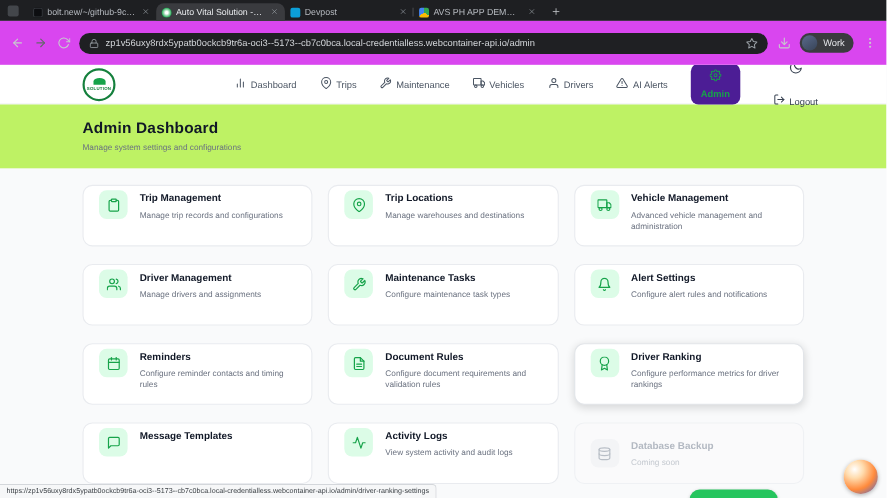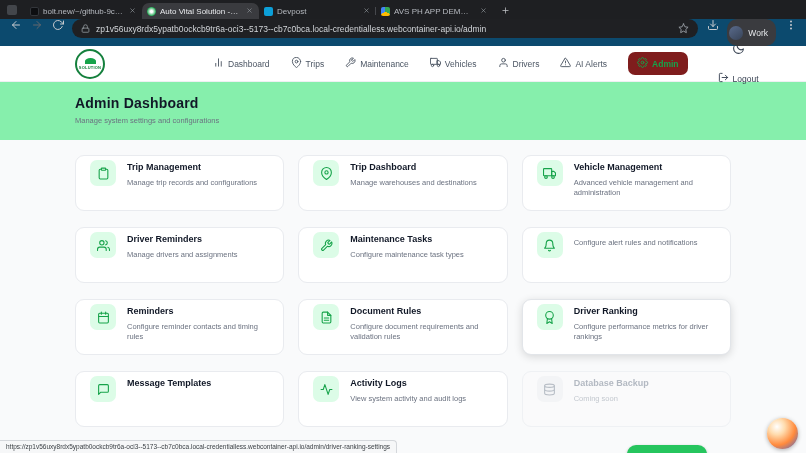--- a/index.html
+++ b/index.html
@@ -19,21 +19,21 @@
   .tab-close svg { width:7px; height:7px; display:block; margin:1px auto; }
   .favicon { width:9px; height:9px; flex:none; border-radius:2px; }
   .fav0 { background:#0d0e11; box-shadow:inset 0 0 0 1px #33363b; }
   .fav1 { border-radius:50%; background:radial-gradient(circle at 50% 50%, #ffffff 18%, #16a34a 72%); }
   .fav2 { background:#0c9fd8; }
   .fav3 { background:conic-gradient(#34a853 0 33%, #fbbc04 33% 66%, #4285f4 66% 100%); border-radius:2px; }
   .newtab { width:14px; height:14px; margin:0 0 2px 5px; color:#c3c6ca; border-radius:50%; flex:none; }
   .newtab svg { width:9px; height:9px; display:block; margin:2.5px auto; }
 
   
-  .toolbar { height:27px; background:#0c4a6e; display:flex; padding:0 9px; gap:8px; flex:none; }
+  .toolbar { height:40px; background:#d946ef; display:flex; align-items:center; padding:0 9px; gap:8px; flex:none; }
   .tb-icon { color:#c7cace; width:13px; height:13px; flex:none; cursor:pointer; }
   .tb-icon svg { width:12px; height:12px; display:block; margin:0 auto; }
   .tb-icon.disabled { color:#64676c; }
   .omnibox { flex:1; height:19px; background:#1f2023; border-radius:10px; display:flex; align-items:center; padding:0 9px; gap:6px; min-width:0; cursor:text; }
   .omni-icon { width:9px; height:9px; color:#9aa0a6; flex:none; }
   .omni-icon svg { width:9px; height:9px; display:block; }
   .omni-url { flex:1; font-size:8.5px; color:#d2d5d9; white-space:nowrap; overflow:hidden; }
   .omni-star { width:11px; height:11px; color:#9aa0a6; flex:none; cursor:pointer; }
   .omni-star svg { width:11px; height:11px; display:block; }
   .profile { display:flex; align-items:center; gap:5px; background:#3a3b3f; border-radius:10px; padding:2px 8px 2px 2px; cursor:pointer; flex:none; }
@@ -44,41 +44,41 @@
   .page { flex:1; background:#f9fafb; position:relative; overflow:hidden; }
 
   .site-nav { height:36px; background:#fff; border-bottom:1px solid #eef0f3; display:flex; align-items:center; }
   .nav-inner { width:656px; margin:0 auto; display:flex; align-items:center;gap:30px; }
   .logo { width:30px; height:30px; border-radius:50%; border:2px solid #15803d; background:#fff; display:flex; flex-direction:column; align-items:center; justify-content:center; gap:1px; flex:none; cursor:pointer; }
   .logo-mark { width:11px; height:6px; background:#16a34a; border-radius:100% 100% 0 0; }
   .logo-text { font-size:4px; font-weight:bold; color:#15803d; letter-spacing:.2px; }
   .nav-items { display:flex; align-items:center; gap:21px; margin-left:78px; }
   .nav-item { display:flex; align-items:center; gap:4px; font-size:8.5px; color:#4b5563; cursor:pointer; white-space:nowrap; }
   .nav-item svg { width:11px; height:11px; }
-  .nav-item.active { background:#7f1d1d; color:#16a34a; padding:5px 9px; border-radius:7px; font-weight:bold; }
+  .nav-item.active { background:#4c1d95; color:#16a34a; padding:5px 9px; border-radius:7px; font-weight:bold;flex-direction:column; }
   .nav-right { margin-left:auto; display:flex; align-items:center; gap:17px;flex-direction:column; }
   .theme-toggle { width:13px; height:13px; color:#374151; cursor:pointer; }
   .theme-toggle svg { width:13px; height:13px; display:block; }
   .logout { display:flex; align-items:center; gap:4px; font-size:8.5px; color:#374151; cursor:pointer; }
   .logout svg { width:11px; height:11px; }
 
-  .page-header { background:#86efac; }
+  .page-header { background:#bef264; }
   .header-inner { width:656px; margin:0 auto; padding:13px 0 15px; }
   .page-title { font-size:14px; font-weight:bold; color:#111827; letter-spacing:.2px; }
   .page-subtitle { font-size:7.5px; color:#6b7280; margin-top:5px; }
 
   .main { width:656px; margin:0 auto; padding-top:15px; }
   .grid { display:grid; grid-template-columns:repeat(3,1fr); gap:16px 14px; }
   .card { background:#fff; border:1px solid #e9ebef; border-radius:9px; padding:4px 14px; display:flex; gap:11px; align-items:flex-start; min-height:56px; cursor:pointer; }
   .card-icon { width:26px; height:26px; border-radius:7px; background:#dcfce7; color:#16a34a; display:flex; align-items:center; justify-content:center; flex:none; }
   .card-icon svg { width:13px; height:13px; }
   .card-title { font-size:9px; font-weight:bold; color:#111827; padding-top:2px; }
   .card-desc { font-size:7.5px; color:#6b7280; margin-top:6px; line-height:1.35; }
   .card.highlighted { box-shadow:0 2px 8px rgba(0,0,0,.14); border-color:#e2e5e9; }
-  .card.disabled { background:#fafafb; border-color:#eff1f4; cursor:default; }
+  .card.disabled { background:#fafafb; border-color:#eff1f4; cursor:default;align-items:center; }
   .card.disabled .card-icon { background:#f3f4f6; color:#b8bec6; }
   .card.disabled .card-title { color:#b3b9c2; }
   .card.disabled .card-desc { color:#c3c8cf; }
 
   .status-bubble { position:absolute; left:0; bottom:0; background:#f6f7f8; border:1px solid #d4d7db; border-left:none; border-bottom:none; border-top-right-radius:4px; font-size:6.5px; color:#3b4045; padding:2px 6px 3px; max-width:420px; white-space:nowrap; overflow:hidden; z-index:5; }
 
   .bolt-badge { position:absolute; right:8px; bottom:4px; width:31px; height:31px; border-radius:50%;
     background:radial-gradient(circle at 32% 28%, #ffffff 0%, #ffdcae 26%, #ff8a3c 60%, #3b63d8 100%);
     box-shadow:0 1px 4px rgba(0,0,0,.3); cursor:pointer; z-index:6; }
   .green-pill { position:absolute; left:627px; bottom:-10px; width:80px; height:18px; border-radius:9px; background:#26c55e; box-shadow:0 1px 3px rgba(0,0,0,.25); cursor:pointer; z-index:6; }
@@ -299,21 +299,21 @@
         </div>
 
         <div class="card">
           <span class="card-icon">
               <svg viewBox="0 0 24 24" fill="none" stroke="currentColor" stroke-width="2" stroke-linecap="round" stroke-linejoin="round">
                 <path d="M21 10c0 7-9 13-9 13s-9-6-9-13a9 9 0 0 1 18 0z"></path>
                 <circle cx="12" cy="10" r="3"></circle>
               </svg>
             </span>
           <div class="card-body">
-            <div class="card-title">Trip Dashboard</div>
+            <div class="card-title">Trip Locations</div>
             <div class="card-desc">Manage warehouses and destinations</div>
           </div>
         </div>
 
         <div class="card">
           <span class="card-icon">
               <svg viewBox="0 0 24 24" fill="none" stroke="currentColor" stroke-width="2" stroke-linecap="round" stroke-linejoin="round">
                 <rect x="1" y="3" width="15" height="13" rx="1"></rect>
                 <path d="M16 8h4l3 3v5h-7z"></path>
                 <circle cx="5.5" cy="18.5" r="2.5"></circle>
@@ -329,21 +329,21 @@
         <div class="card">
           <span class="card-icon">
               <svg viewBox="0 0 24 24" fill="none" stroke="currentColor" stroke-width="2" stroke-linecap="round" stroke-linejoin="round">
                 <path d="M17 21v-2a4 4 0 0 0-4-4H5a4 4 0 0 0-4 4v2"></path>
                 <circle cx="9" cy="7" r="4"></circle>
                 <path d="M23 21v-2a4 4 0 0 0-3-3.87"></path>
                 <path d="M16 3.13a4 4 0 0 1 0 7.75"></path>
               </svg>
             </span>
           <div class="card-body">
-            <div class="card-title">Driver Reminders</div>
+            <div class="card-title">Driver Management</div>
             <div class="card-desc">Manage drivers and assignments</div>
           </div>
         </div>
 
         <div class="card">
           <span class="card-icon">
               <svg viewBox="0 0 24 24" fill="none" stroke="currentColor" stroke-width="2" stroke-linecap="round" stroke-linejoin="round">
                 <path d="M14.7 6.3a1 1 0 0 0 0 1.4l1.6 1.6a1 1 0 0 0 1.4 0l3.77-3.77a6 6 0 0 1-7.94 7.94l-6.91 6.91a2.12 2.12 0 0 1-3-3l6.91-6.91a6 6 0 0 1 7.94-7.94l-3.76 3.76z"></path>
               </svg>
             </span>
@@ -354,20 +354,21 @@
         </div>
 
         <div class="card">
           <span class="card-icon">
               <svg viewBox="0 0 24 24" fill="none" stroke="currentColor" stroke-width="2" stroke-linecap="round" stroke-linejoin="round">
                 <path d="M18 8A6 6 0 0 0 6 8c0 7-3 9-3 9h18s-3-2-3-9"></path>
                 <path d="M13.73 21a2 2 0 0 1-3.46 0"></path>
               </svg>
             </span>
           <div class="card-body">
+            <div class="card-title">Alert Settings</div>
             <div class="card-desc">Configure alert rules and notifications</div>
           </div>
         </div>
 
         <div class="card">
           <span class="card-icon">
               <svg viewBox="0 0 24 24" fill="none" stroke="currentColor" stroke-width="2" stroke-linecap="round" stroke-linejoin="round">
                 <rect x="3" y="4" width="18" height="18" rx="2"></rect>
                 <line x1="16" y1="2" x2="16" y2="6"></line>
                 <line x1="8" y1="2" x2="8" y2="6"></line>

